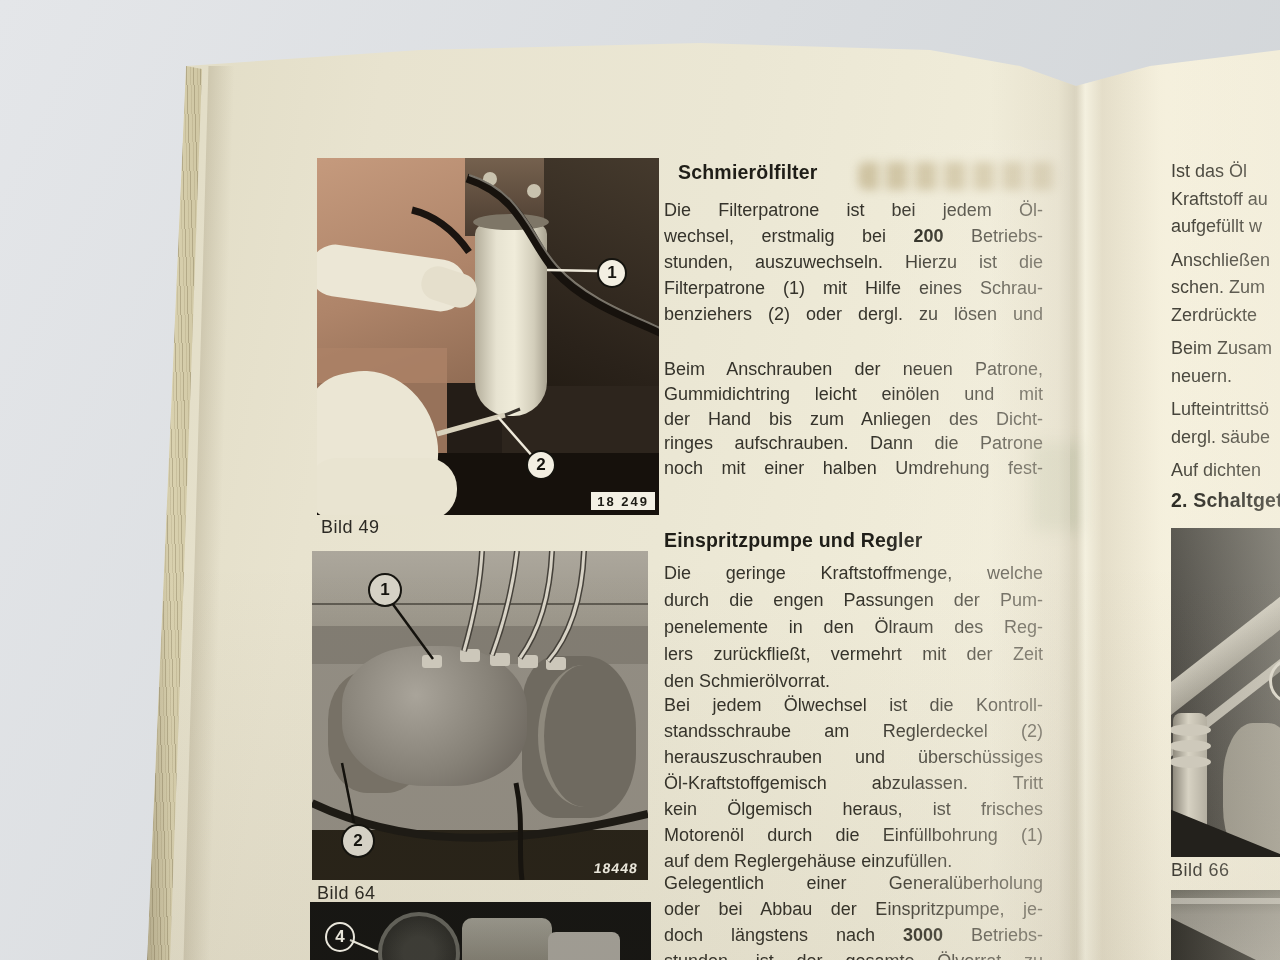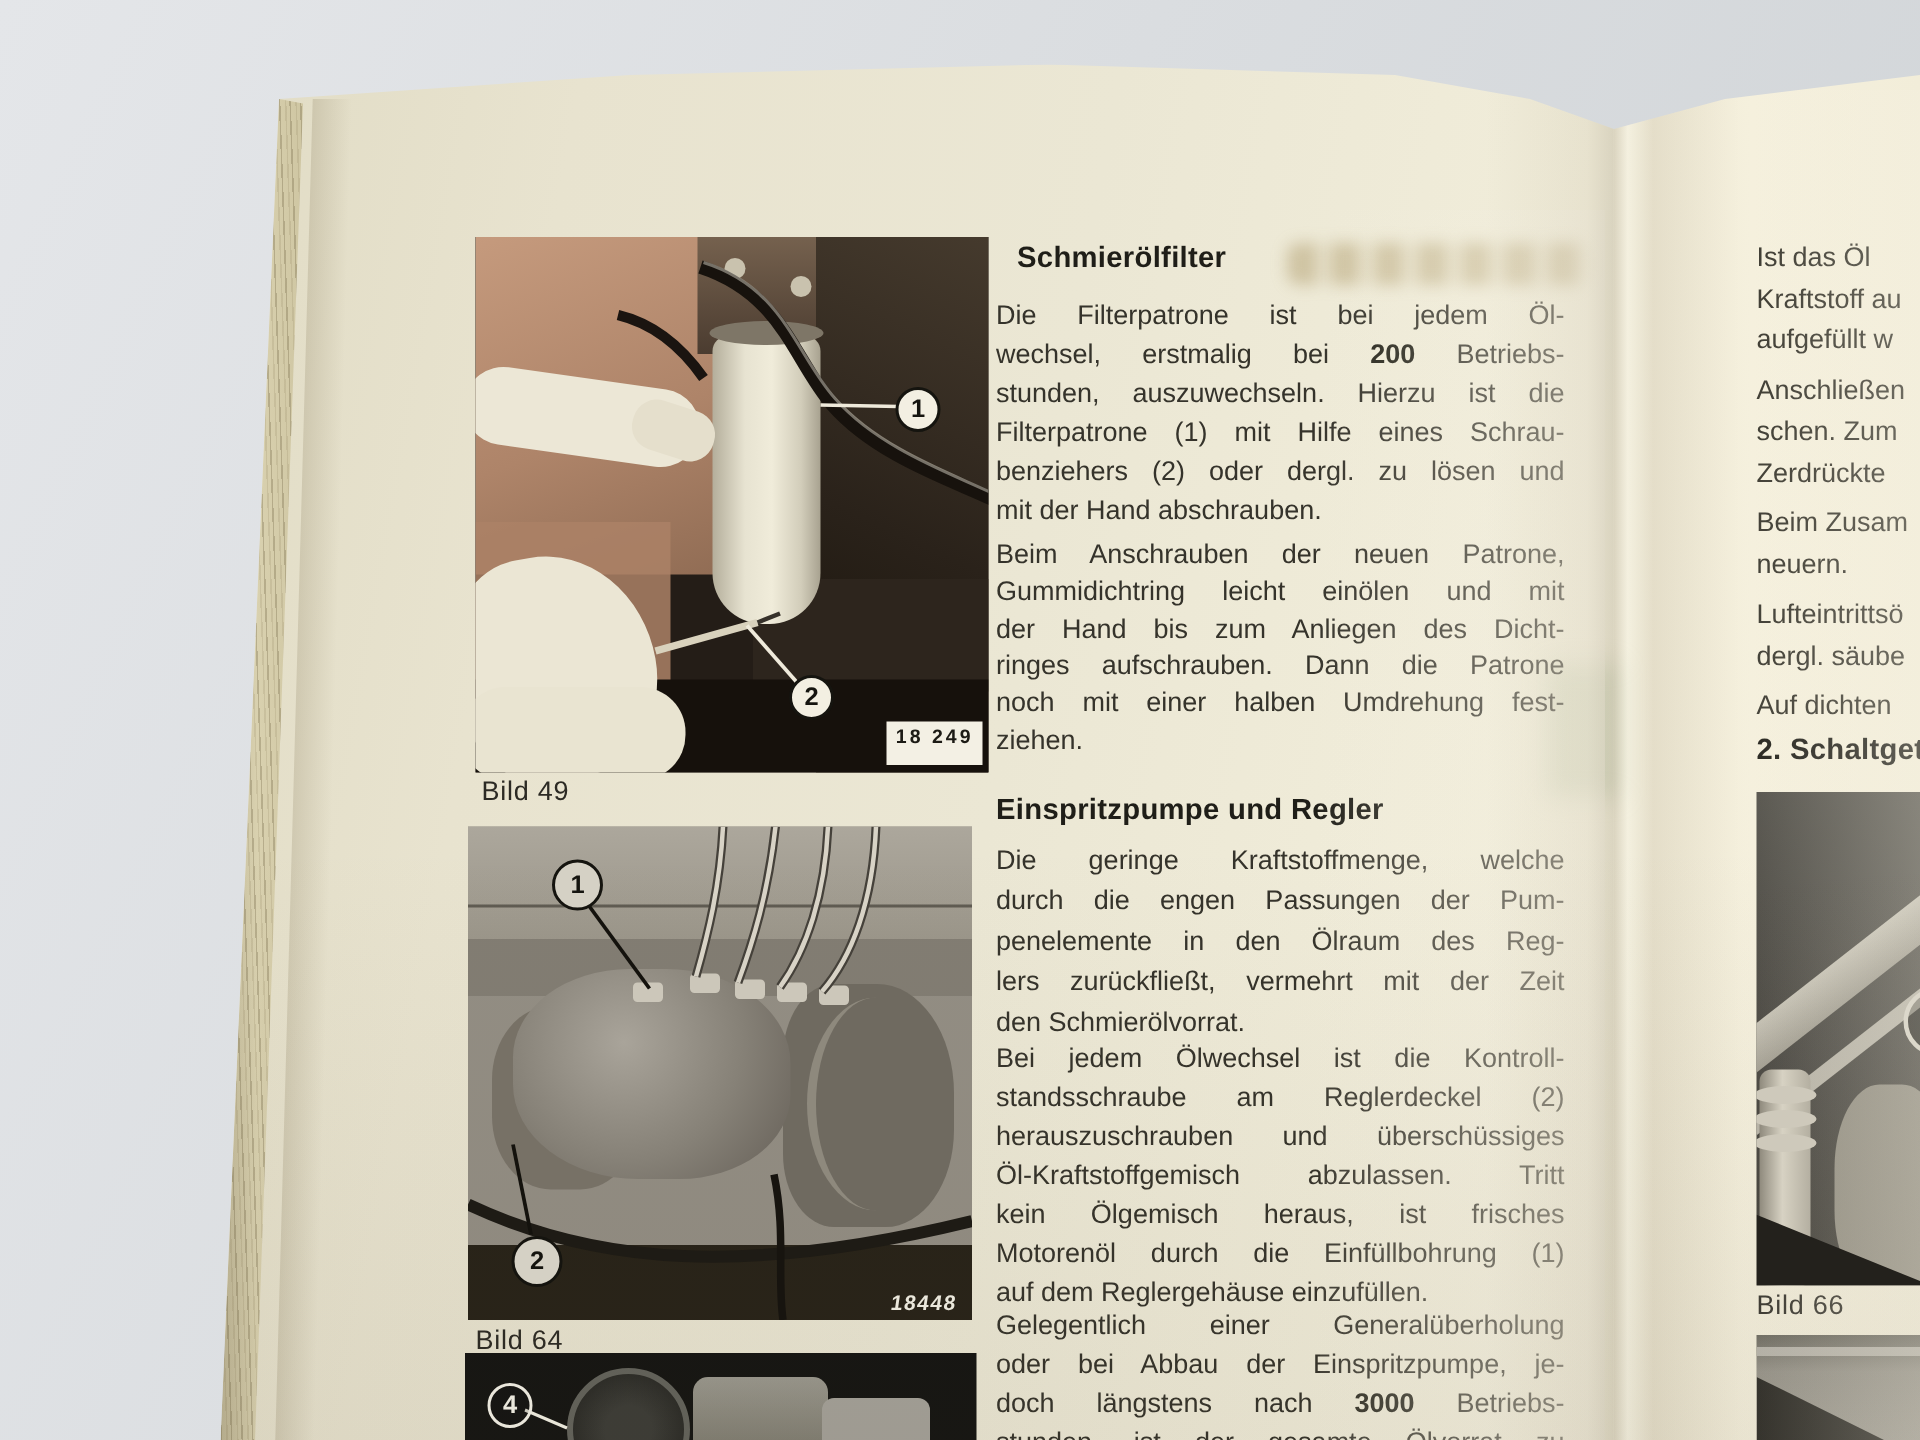--- a/index.html
+++ b/index.html
@@ -55,21 +55,21 @@
   
   .figure{position:absolute;overflow:hidden;}
   .fig-svg{position:absolute;left:0;top:0;z-index:6;}
   .callout{position:absolute;z-index:8;width:26px;height:26px;border-radius:50%;
         background:#f3efe2;border:2px solid #15140f;color:#15140f;
         display:flex;align-items:center;justify-content:center;
         font-weight:bold;font-size:17px;}
   .callout.gray{background:#d5d1c5;}
   .callout.ghost{background:rgba(22,22,20,.15);border-color:#e9e6db;color:#e9e6db;}
   .plate{position:absolute;z-index:8;background:#f3f0e4;color:#1c1b15;
-        font-weight:bold;font-size:13px;letter-spacing:2px;padding:2px 6px 12px 6px;}
+        font-weight:bold;font-size:13px;letter-spacing:2px;padding:2px 6px 1px 6px;}
   .photo-num{position:absolute;z-index:8;color:#eae7db;font-weight:bold;font-size:14px;
         letter-spacing:1px;transform:skewX(-8deg);}
   
   #fig63{left:317px;top:158px;width:342px;height:357px;background:#241d17;}
   .b63-sepia{left:0;top:0;width:185px;height:225px;
         background:linear-gradient(160deg,#c59a7d 0%,#ae8469 55%,#8f6b53 100%);}
   .b63-sepia2{left:0;top:190px;width:130px;height:120px;background:#ab8166;opacity:.85;}
   .b63-head{left:148px;top:0;width:135px;height:78px;
         background:linear-gradient(to bottom,#75614e,#4b3c30);}
   .b63-bolt{width:14px;height:14px;border-radius:50%;background:#c9c2ae;}
@@ -224,29 +224,27 @@
       <div class="callout ghost" style="left:15px;top:20px;">4</div>
     </div>
 
     <div class="abs t-heading" style="left:678px;top:161px;">Schmierölfilter</div>
     <div class="abs para" id="p1" style="left:664px;top:197px;">
         <div class="tline">Die Filterpatrone ist bei jedem Öl-</div>
         <div class="tline"><span>wechsel, erstmalig bei </span><span class="b">200</span><span> Betriebs-</span></div>
         <div class="tline">stunden, auszuwechseln. Hierzu ist die</div>
         <div class="tline">Filterpatrone (1) mit Hilfe eines Schrau-</div>
         <div class="tline">benziehers (2) oder dergl. zu lösen und</div>
-        <div class="tline last">mit der Hand abschrauben.</div>
       </div>
     <div class="abs para" id="p2" style="left:664px;top:357px;">
         <div class="tline">Beim Anschrauben der neuen Patrone,</div>
         <div class="tline">Gummidichtring leicht einölen und mit</div>
         <div class="tline">der Hand bis zum Anliegen des Dicht-</div>
         <div class="tline">ringes aufschrauben. Dann die Patrone</div>
         <div class="tline">noch mit einer halben Umdrehung fest-</div>
-        <div class="tline last">ziehen.</div>
       </div>
     <div class="abs t-heading" style="left:664px;top:529px;">Einspritzpumpe und Regler</div>
     <div class="abs para" id="p3" style="left:664px;top:560px;">
         <div class="tline">Die geringe Kraftstoffmenge, welche</div>
         <div class="tline">durch die engen Passungen der Pum-</div>
         <div class="tline">penelemente in den Ölraum des Reg-</div>
         <div class="tline">lers zurückfließt, vermehrt mit der Zeit</div>
         <div class="tline last">den Schmierölvorrat.</div>
       </div>
     <div class="abs para" id="p4" style="left:664px;top:692px;">

